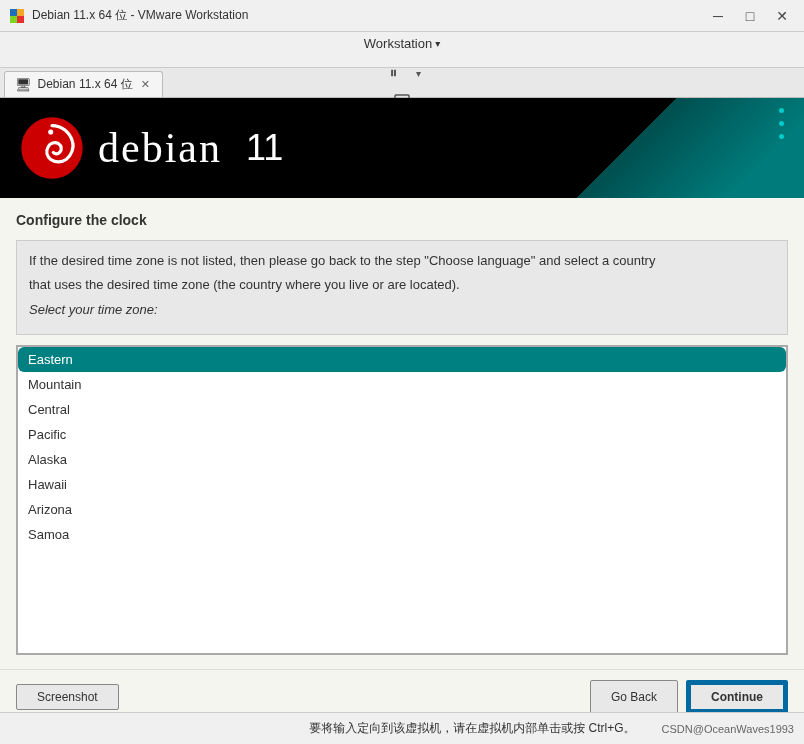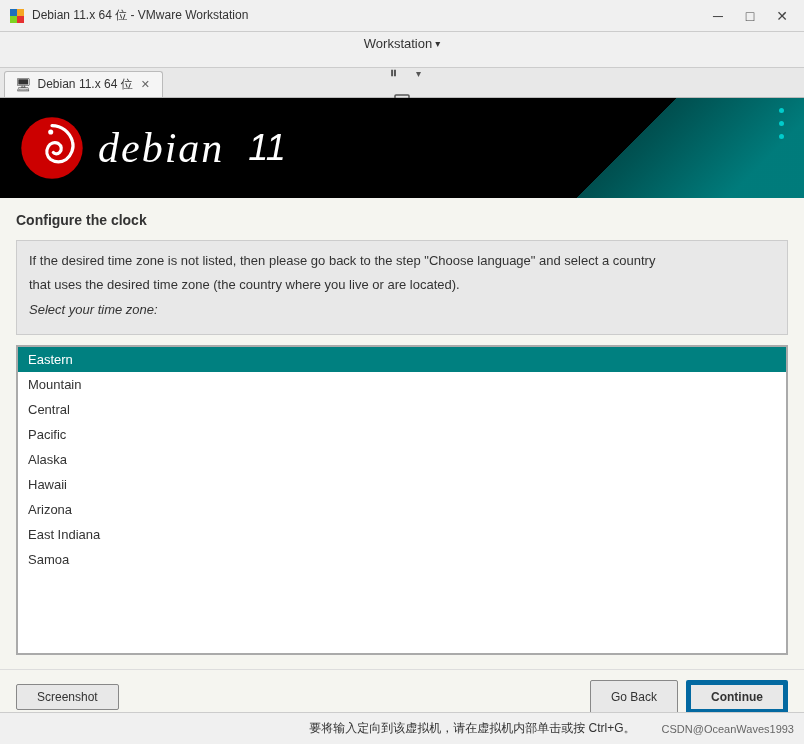--- a/index.html
+++ b/index.html
@@ -131,21 +131,20 @@
 
     
     #debian-banner {
       background: #000;
       height: 100px;
       display: flex;
       align-items: center;
       padding: 0 20px;
       overflow: hidden;
       position: relative;
-      font-style: italic;
     }
     .debian-logo {
       display: flex;
       align-items: center;
       gap: 14px;
       z-index: 2;
     }
     .debian-swirl {
       width: 64px;
       height: 64px;
@@ -222,20 +221,21 @@
     }
     .tz-item {
       padding: 5px 10px;
       font-size: 13px;
       cursor: pointer;
       color: #333;
     }
     .tz-item.selected {
       background: #008080;
       color: #fff;
+      border-radius: 6px;
     }
 
     
     #installer-footer {
       display: flex;
       justify-content: space-between;
       align-items: center;
       padding: 10px 16px;
       background: #f5f5f0;
       border-top: 1px solid #ddd;
@@ -410,21 +410,20 @@
       <p class="select-label">Select your time zone:</p>
     </div>
     <div id="timezone-list">
         <div class="tz-item selected">Eastern</div>
         <div class="tz-item">Mountain</div>
         <div class="tz-item">Central</div>
         <div class="tz-item">Pacific</div>
         <div class="tz-item">Alaska</div>
         <div class="tz-item">Hawaii</div>
         <div class="tz-item">Arizona</div>
-        <div class="tz-item">East Indiana</div>
         <div class="tz-item">Samoa</div>
       </div>
   </div>
 
   <div id="installer-footer">
     <button class="inst-btn">Screenshot</button>
     <div style="display:flex; gap:8px;">
       <button class="inst-btn">Go Back</button>
       <button class="inst-btn primary">Continue</button>
     </div>

